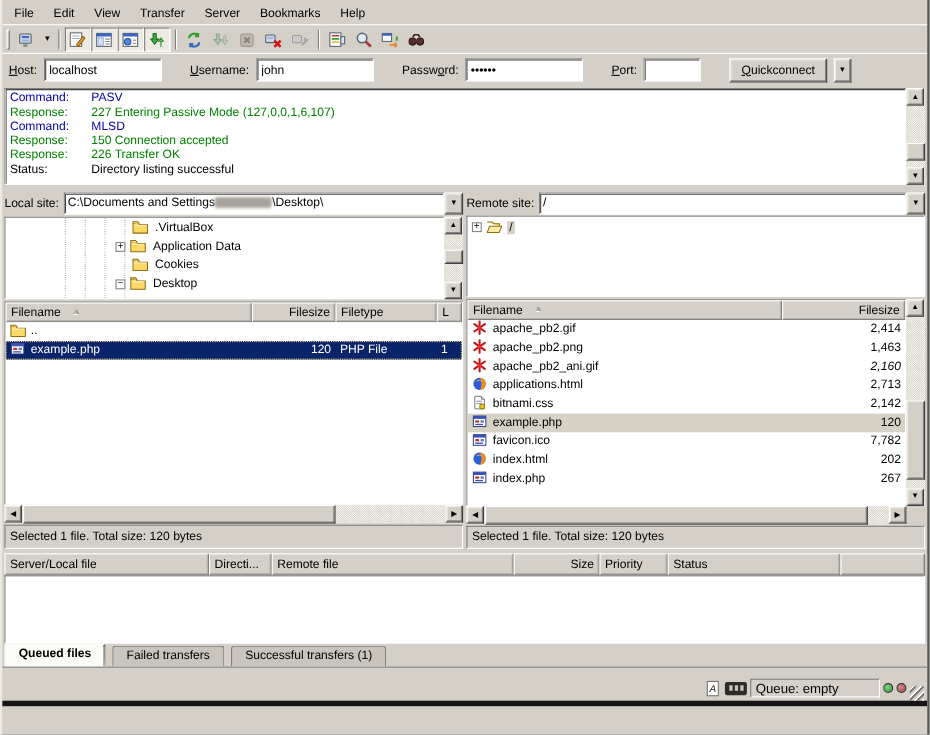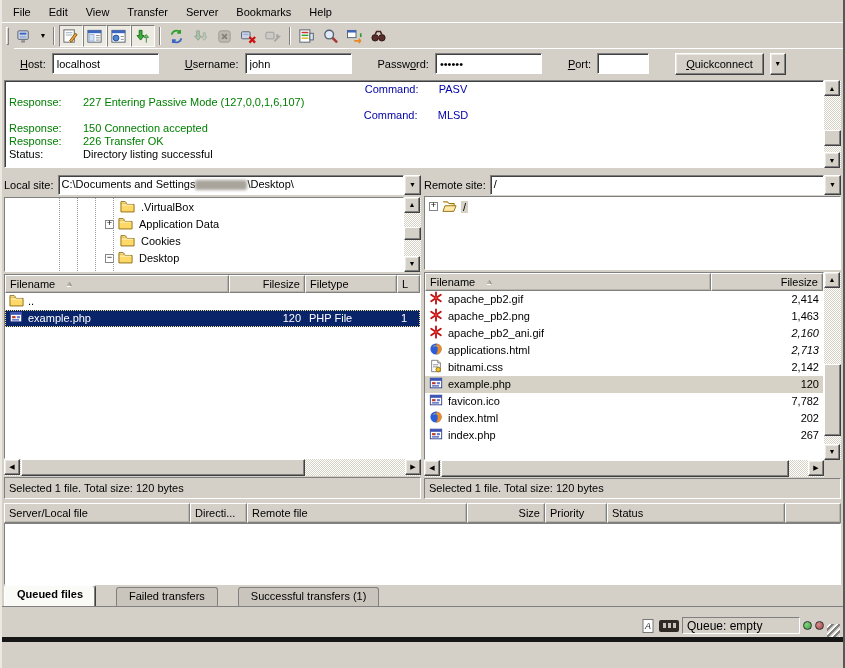--- a/index.html
+++ b/index.html
@@ -29,31 +29,31 @@
   
   .toolbar { height:26px; display:flex; align-items:center; padding-left:2px; border-top:1px solid #fff; }
   .tb-grip { width:3px; height:18px; border:1px solid; border-color:#fff #808080 #808080 #fff; margin:0 4px 0 2px; }
   .tb-sep { width:2px; height:18px; border-left:1px solid #808080; border-right:1px solid #fff; margin:0 4px; }
   .tbtn { width:24px; height:22px; display:flex; align-items:center; justify-content:center; border:1px solid transparent; }
   .tbtn.pressed { border-color:#808080 #fff #fff #808080; background:#ECEAE1; }
   .tbtn svg { display:block; }
   .tb-drop { width:12px; height:22px; display:flex; align-items:center; justify-content:center; font-size:7px; }
 
   
-  .quickbar { height:30px; display:flex; align-items:center; gap:6px; padding:0 6px; border-top:1px solid #fff;margin-left:12px; }
+  .quickbar { height:30px; display:flex; align-items:center; gap:6px; padding:0 6px; border-top:1px solid #fff; }
   .quickbar label { white-space:nowrap; }
   .qc-btn { height:22px; padding:0 10px; font:11px "Liberation Sans",sans-serif; display:flex; align-items:center; }
   .qc-drop { width:16px; height:22px; display:flex; align-items:center; justify-content:center; font-size:7px; }
 
   
   .logwrap { margin:2px 2px 0 2px; height:88px; display:flex; }
   .logpanel { flex:1; padding:2px 0 0 4px; overflow:hidden; }
   .log-line { display:flex; height:13px; line-height:13px; white-space:nowrap; }
   .log-label { width:74px; flex:none; }
-  .c-command { color:#0000A8;justify-content:center; } .c-response { color:#008000; } .c-status { color:#000; }
+  .c-command { color:#0000A8; } .c-response { color:#008000; } .c-status { color:#000; }
 
   
   .vsb { width:17px; flex:none; display:flex; flex-direction:column; background:#ECE9DD; position:relative;
          background-image:linear-gradient(45deg,#fff 25%,transparent 25%,transparent 75%,#fff 75%),linear-gradient(45deg,#fff 25%,transparent 25%,transparent 75%,#fff 75%);
          background-size:2px 2px; background-position:0 0,1px 1px; background-color:#D6D2C6;}
   .hsb { height:17px; display:flex; background:#ECE9DD; position:relative;
          background-image:linear-gradient(45deg,#fff 25%,transparent 25%,transparent 75%,#fff 75%),linear-gradient(45deg,#fff 25%,transparent 25%,transparent 75%,#fff 75%);
          background-size:2px 2px; background-position:0 0,1px 1px; background-color:#D6D2C6;}
   .sb-btn { width:16px; height:16px; flex:none; display:flex; align-items:center; justify-content:center; font-size:7px; color:#000; }
   .sb-thumb { position:absolute; background:#D4D0C8; border:1px solid; border-color:#fff #404040 #404040 #fff; box-shadow:inset -1px -1px 0 #808080; }
@@ -89,21 +89,21 @@
   .ficon { width:16px; height:16px; flex:none; margin-right:3px; }
   .ficon svg { display:block; }
 
   .statusrow { height:22px; display:flex; align-items:center; padding:0 4px; border:1px solid; border-color:#808080 #fff #fff #808080; margin-top:1px; }
 
   
   .queue-header { height:20px; display:flex; padding:0 2px; margin-top:4px; background:#D4D0C8; }
   .queue-body { height:62px; margin:0 2px; }
 
   
-  .tabsrow { height:22px; display:flex; align-items:flex-end; padding-left:2px; gap:20px; border-bottom:1px solid #808080; }
+  .tabsrow { height:22px; display:flex; align-items:flex-end; padding-left:2px; gap:6px; border-bottom:1px solid #808080; }
   .tab { height:19px; padding:2px 12px 0 12px; border:1px solid #808080; border-bottom:none; border-radius:3px 3px 0 0; background:#C9C5BD; }
   .tab.active { background:#FAFAF6; font-weight:bold; height:21px; border-color:#fff #404040 transparent #fff; box-shadow:inset -1px 0 0 #808080; }
 
   
   .statusbar { height:23px; margin-top:7px; display:flex; align-items:center; padding:0 3px; gap:3px; }
   .sb-spacer { flex:1; }
   .queuebox { width:118px; height:17px; border:1px solid; border-color:#808080 #fff #fff #808080; padding:1px 4px; background:#D4D0C8; font-size:12px; }
   .led { width:9px; height:9px; border-radius:50%; border:1px solid #333; }
   .grip { width:13px; height:13px; align-self:flex-end; background:repeating-linear-gradient(135deg,transparent 0 2px,#fff 2px 3px,#808080 3px 5px); }
   .bottomedge { height:5px; background:#161616; }
@@ -533,21 +533,21 @@
                 <div class="cell" style="width: 286px;">
                   <span class="ficon">
                     <svg viewBox="0 0 16 16" width="14" height="14">
                       <circle cx="8" cy="8" r="6.4" fill="#2B5FD9"></circle>
                       <path d="M8 1.6A6.4 6.4 0 0 1 8 14.4C10.6 11.5 10.6 4.8 8 1.6" fill="#F08C1E"></path>
                       <path d="M5 5c1.5-1 4-1 5.5.5" stroke="#F6B25E" fill="none"></path>
                     </svg>
                   </span>
                   <span>applications.html</span>
                 </div>
-                <div class="cell right" style="flex: 1 1 0%; font-style: italic;">2,713</div>
+                <div class="cell right" style="flex: 1 1 0%;">2,713</div>
               </div>
               <div class="frow">
                 <div class="cell" style="width: 286px;">
                   <span class="ficon">
                     <svg viewBox="0 0 16 16" width="14" height="14">
                       <path d="M3 1.5h7l3 3v10H3z" fill="#fff" stroke="#777"></path>
                       <path d="M10 1.5v3h3" fill="#ddd" stroke="#777"></path>
                       <rect x="4.6" y="6" width="6" height="1.2" fill="#99A"></rect>
                       <rect x="4.6" y="8.4" width="6" height="1.2" fill="#99A"></rect>
                       <circle cx="10.6" cy="12" r="2.6" fill="#F0C419" stroke="#8F7410"></circle>
@@ -644,21 +644,21 @@
       </div>
       <div class="hcell" style="width: 220px;">
         <span>Remote file</span>
       </div>
       <div class="hcell right" style="width: 78px; align-items: center;">
         <span>Size</span>
       </div>
       <div class="hcell" style="width: 62px;">
         <span>Priority</span>
       </div>
-      <div class="hcell" style="width: 178px;">
+      <div class="hcell" style="width: 157px;">
         <span>Status</span>
       </div>
       <div class="hcell" style="flex: 1 1 0%;">
         <span></span>
       </div>
     </div>
   <div class="queue-body sunken-thin"></div>
 
   <div class="tabsrow" id="tabsrow">
       <div class="tab active">Queued files</div>

